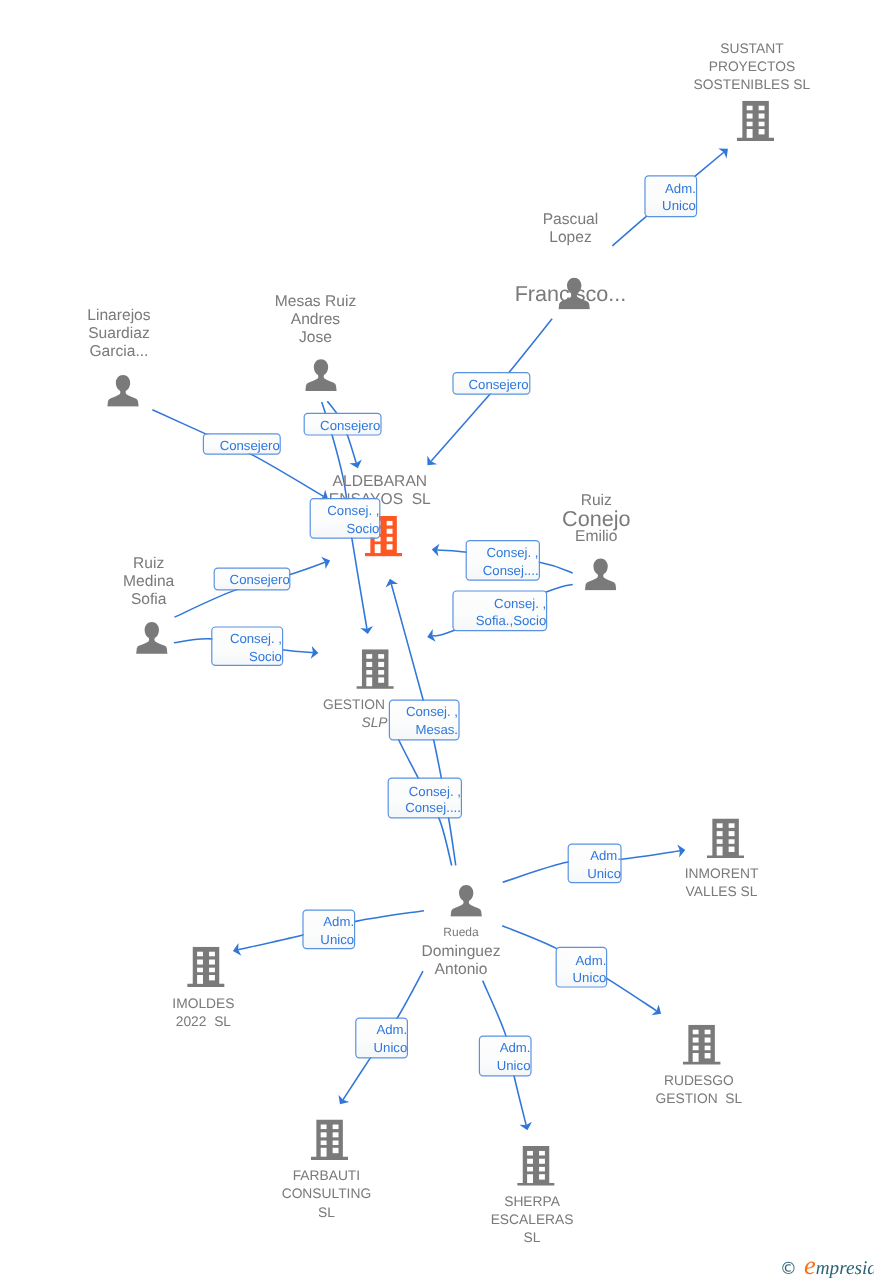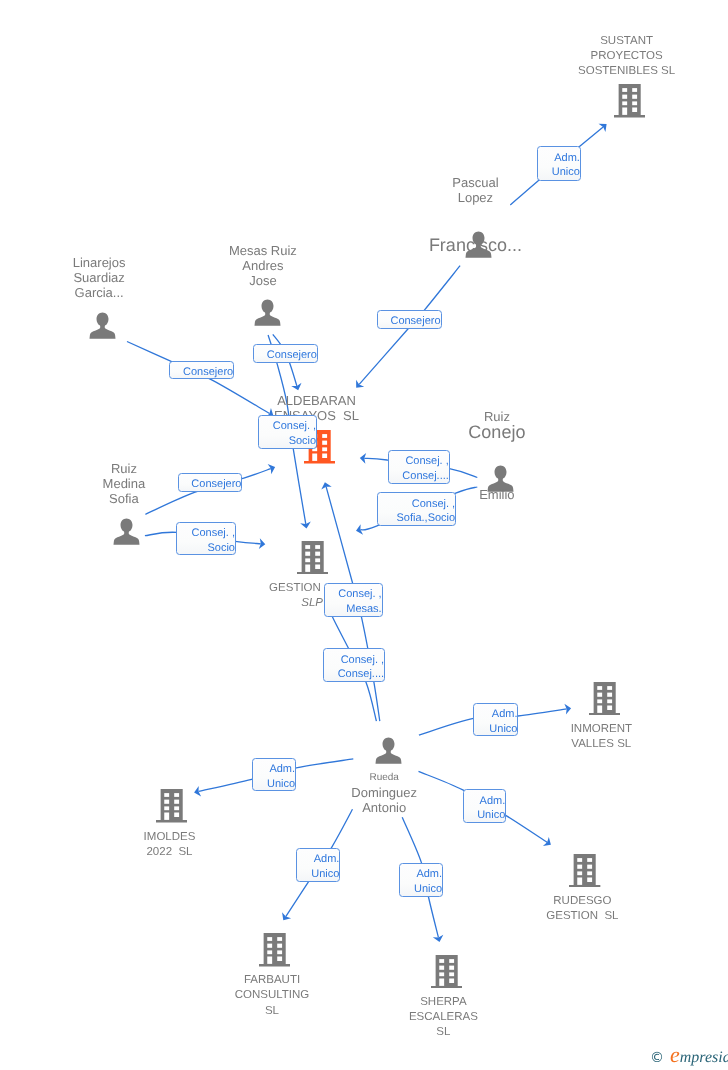--- a/index.html
+++ b/index.html
@@ -152,21 +152,21 @@
       </div>
       <div class="node-text focus" style="left: 116.5px; top: 393.6px; width: 400px; font-size: 13px; line-height: 14px;">ALDEBARAN</div>
       <div class="node-text focus" style="left: 116.5px; top: 408.7px; width: 400px; font-size: 13px; line-height: 14px;">ENSAYOS  SL</div>
       <div class="node" style="left: 486.5px; top: 465.4px; width: 27px; height: 27px;">
         <svg class="node-icon" width="27" height="27" viewBox="0 0 27 27">
           <path fill="#7a7a7a" d="M13.5 0.4 C10.1 0.4 7.5 3.2 7.5 6.9 C7.5 9.9 9.0 12.6 11.0 13.6 C11.45 14.9 11.35 15.9 10.65 16.5 C8.6 18.1 4.6 19.0 2.6 20.2 C1.3 21.0 0.95 22.2 0.85 23.6 L0.5 26.8 L26.5 26.8 L26.15 23.6 C26.05 22.2 25.7 21.0 24.4 20.2 C22.4 19.0 18.4 18.1 16.35 16.5 C15.65 15.9 15.55 14.9 16.0 13.6 C18.0 12.6 19.5 9.9 19.5 6.9 C19.5 3.2 16.9 0.4 13.5 0.4 Z"></path>
         </svg>
       </div>
       <div class="node-text person" style="left: 296.9px; top: 409.8px; width: 400px; font-size: 13px; line-height: 14px;">Ruiz</div>
       <div class="node-text person" style="left: 296.9px; top: 424.9px; width: 400px; font-size: 18px; line-height: 14px;">Conejo</div>
-      <div class="node-text person" style="left: 296.9px; top: 440px; width: 400px; font-size: 13px; line-height: 14px; margin-top: 48px;">Emilio</div>
+      <div class="node-text person" style="left: 296.9px; top: 440px; width: 400px; font-size: 13px; line-height: 14px;">Emilio</div>
       <div class="node" style="left: 112.9px; top: 517.7px; width: 27px; height: 27px;">
         <svg class="node-icon" width="27" height="27" viewBox="0 0 27 27">
           <path fill="#7a7a7a" d="M13.5 0.4 C10.1 0.4 7.5 3.2 7.5 6.9 C7.5 9.9 9.0 12.6 11.0 13.6 C11.45 14.9 11.35 15.9 10.65 16.5 C8.6 18.1 4.6 19.0 2.6 20.2 C1.3 21.0 0.95 22.2 0.85 23.6 L0.5 26.8 L26.5 26.8 L26.15 23.6 C26.05 22.2 25.7 21.0 24.4 20.2 C22.4 19.0 18.4 18.1 16.35 16.5 C15.65 15.9 15.55 14.9 16.0 13.6 C18.0 12.6 19.5 9.9 19.5 6.9 C19.5 3.2 16.9 0.4 13.5 0.4 Z"></path>
         </svg>
       </div>
       <div class="node-text person" style="left: -76.1px; top: 461.7px; width: 400px; font-size: 13px; line-height: 14px;">Ruiz</div>
       <div class="node-text person" style="left: -76.1px; top: 476.8px; width: 400px; font-size: 13px; line-height: 14px;">Medina</div>
       <div class="node-text person" style="left: -76.1px; top: 491.9px; width: 400px; font-size: 13px; line-height: 14px;">Sofia</div>
       <div class="node" style="left: 296.725px; top: 540.7px; width: 31.35px; height: 33.6px;">
         <svg class="node-icon" width="31.35" height="33.6" viewBox="0 0 31.35 33.6">

